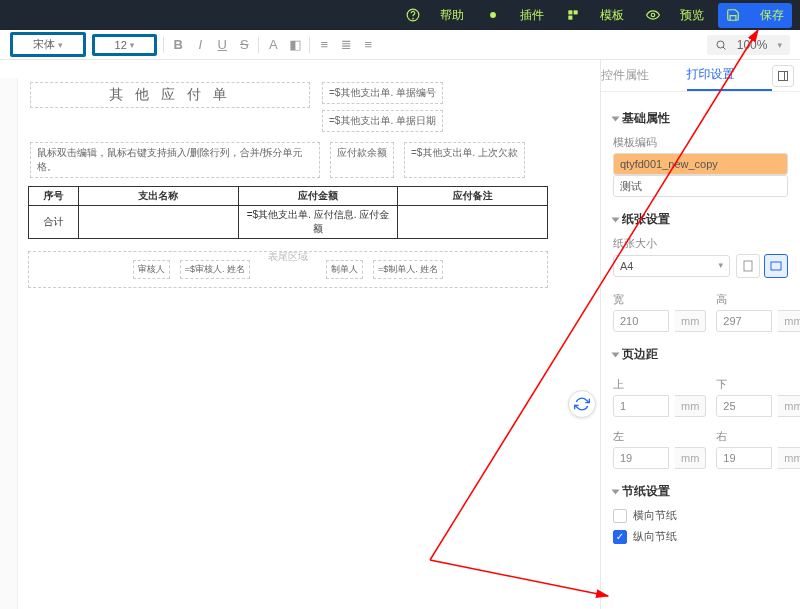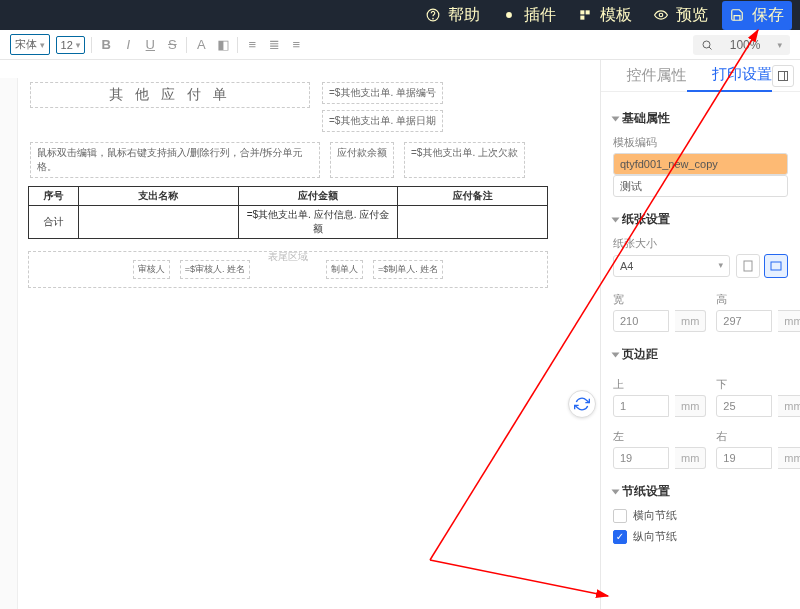--- a/index.html
+++ b/index.html
@@ -1,28 +1,28 @@
 <!DOCTYPE html>
 <html><head>
 <meta charset="utf-8">
 <style>
   * { box-sizing: border-box; margin: 0; padding: 0; font-family: "Microsoft YaHei", sans-serif; }
   body { width: 800px; height: 609px; overflow: hidden; background: #fff; position: relative; }
 
   .topbar { height: 30px; background: #1f2733; display: flex; justify-content: flex-end; align-items: center; padding-right: 8px; gap: 6px; }
-  .top-btn { color: #fef9c3; font-size: 16px; display: flex; align-items: center; gap: 8px; padding: 4px 8px; cursor: pointer; }
+  .top-btn { color: #bef264; font-size: 12px; display: flex; align-items: center; gap: 20px; padding: 4px 8px; cursor: pointer; }
   .top-btn svg { width: 14px; height: 14px; }
   .top-save { background: #2468f2; border-radius: 3px; }
 
   .toolbar { height: 30px; border-bottom: 1px solid #e6e6e6; display: flex; align-items: center; padding: 0 10px; gap: 6px; font-size: 12px; color: #666; }
-  .tb-select { border: 1px solid #0369a1; padding: 2px 4px; font-size: 11px; border-radius: 2px; display: flex; align-items: center; gap: 3px; }
+  .tb-select { border: 3px solid #0369a1; padding: 2px 20px; font-size: 11px; border-radius: 2px; display: flex; align-items: center; gap: 3px; }
   .tb-icon { width: 16px; height: 16px; display: flex; align-items: center; justify-content: center; color: #999; font-size: 13px; }
   .tb-sep { width: 1px; height: 16px; background: #e0e0e0; }
   .spacer { flex: 1; }
-  .zoom-box { background: #f2f2f2; border-radius: 3px; padding: 3px 8px; display: flex; align-items: center; gap: 17px; }
+  .zoom-box { background: #f2f2f2; border-radius: 3px; padding: 3px 8px; display: flex; align-items: center; gap: 10px; }
   .zoom-box svg { width: 12px; height: 12px; }
 
   .main-area { display: flex; height: calc(100% - 60px); }
   .canvas-area { flex: 1; background: #fff; position: relative; overflow: hidden; }
   .ruler-h { height: 18px; background: #fafafa; border-bottom: 1px solid #eee; font-size: 9px; color: #aaa; display: flex; padding-left: 18px; }
   .ruler-h span { flex: 0 0 50px; }
   .ruler-v { width: 18px; background: #fafafa; border-right: 1px solid #eee; position: absolute; top: 18px; bottom: 0; left: 0; }
 
   .doc { margin-left: 18px; padding: 20px 10px; font-size: 11px; color: #333; }
   .dashed-row { border: 1px dashed #ccc; padding: 3px 6px; font-size: 10px; color: #666; display: inline-block; margin: 2px; }
@@ -35,21 +35,21 @@
   .data-table th, .data-table td { border: 1px solid #333; padding: 2px 4px; text-align: center; }
   .data-table td { height: 22px; }
 
   .footer-area { border: 1px dashed #ccc; padding: 6px 40px; font-size: 10px; color: #888; display: flex; gap: 6px; align-items: center; justify-content: center; width: 520px; position: relative; }
   .footer-label { position: absolute; left: 50%; top: -2px; transform: translateX(-50%); color: #bbb; }
   .footer-area .dashed-row { font-size: 9px; padding: 2px 4px; }
 
   
   .side-panel { width: 200px; border-left: 1px solid #e8e8e8; display: flex; flex-direction: column; font-size: 12px; }
   .side-tabs { display: flex; border-bottom: 1px solid #eee; height: 32px; align-items: center; }
-  .side-tab { flex: 1; text-align: right; font-size: 15px; color: #999; padding: 6px 0; cursor: pointer; }
+  .side-tab { flex: 1; text-align: left; font-size: 12px; color: #999; padding: 6px 0; cursor: pointer; }
   .side-tab.active { color: #2468f2; border-bottom: 2px solid #2468f2; }
   .side-expand { width: 22px; height: 22px; border: 1px solid #ddd; border-radius: 3px; display: flex; align-items: center; justify-content: center; margin-right: 6px; }
 
   .side-body { padding: 10px 12px; overflow-y: auto; flex: 1; }
   .sec-title { font-size: 12px; font-weight: 600; margin: 8px 0; display: flex; align-items: center; gap: 4px; color: #333; }
   .sec-title::before { content: ""; width: 0; height: 0; border-top: 4px solid transparent; border-bottom: 4px solid transparent; border-left: 5px solid #999; transform: rotate(90deg); }
   .field-label { font-size: 11px; color: #888; margin: 6px 0 3px; }
   .field-input { width: 100%; border: 1px solid #ddd; border-radius: 3px; padding: 4px 6px; font-size: 11px; background: #fdba74; color: #555; }
   .field-input.simple { background: #fff; }
   .size-row { display: flex; gap: 6px; align-items: center; }

